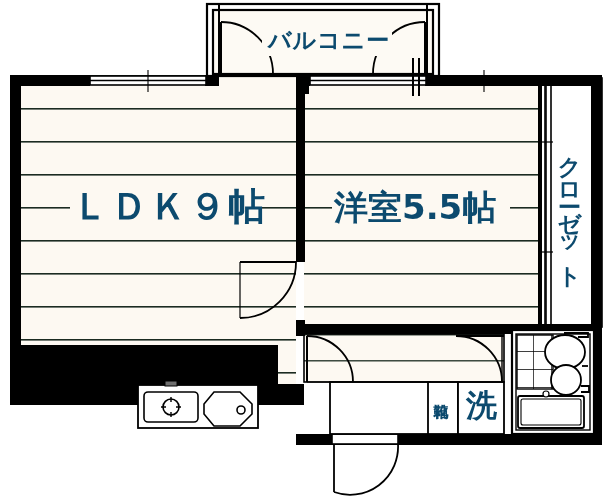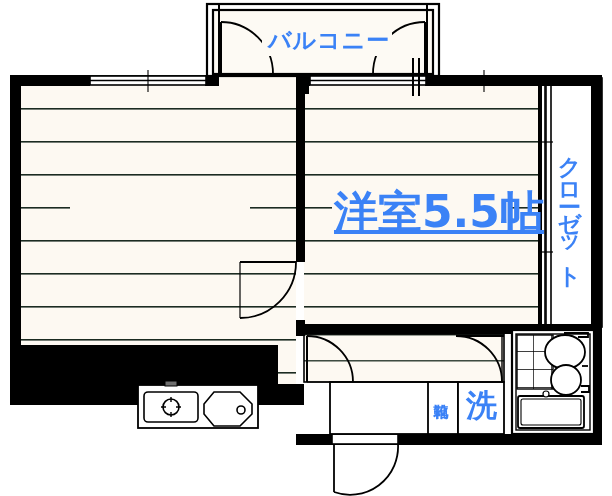--- a/index.html
+++ b/index.html
@@ -16,34 +16,34 @@
   #plan {
     position: relative;
     width: 612px;
     height: 496px;
     background: #ffffff;
   }
   .layer { position: absolute; inset: 0; }
   svg { display: block; }
   .lbl {
     position: absolute;
-    color: #3b82f6;
+    color: #0c4a6e;
     font-weight: 700;
     line-height: 1;
     white-space: nowrap;
     user-select: none;
   }
   .lbl-h { letter-spacing: 0.02em; }
   .lbl-v {
     writing-mode: vertical-rl;
     text-orientation: upright;
     letter-spacing: 0.04em;
   }
   #lbl-ldk      { left: 72px;  top: 188px; font-size: 37px; letter-spacing: 2px; }
-  #lbl-washitsu { left: 334px; top: 190px; font-size: 44px; letter-spacing: 0px; text-decoration: underline; }
+  #lbl-washitsu { left: 334px; top: 190px; font-size: 34px; letter-spacing: 0px; }
   #lbl-balcony  { left: 268px; top: 29px;  font-size: 23px; letter-spacing: 1px; }
   #lbl-closet   { left: 558px; top: 140px; font-size: 23px; }
   #lbl-genkan   { left: 353px; top: 392px; font-size: 30px; letter-spacing: 2px; }
   #lbl-kutsu    { left: 433px; top: 392px; font-size: 15px; }
   #lbl-sen      { left: 466px; top: 390px; font-size: 31px; }
 </style>
 </head>
 <body>
 
 <div id="plan">
@@ -235,20 +235,21 @@
     <g fill="#fdf9f2">
       <rect x="70" y="186" width="180" height="44"></rect>
       <rect x="332" y="188" width="178" height="40"></rect>
       <rect x="553" y="136" width="32" height="126" fill="#ffffff"></rect>
       <rect x="262" y="24" width="130" height="32" fill="#fdfaf4"></rect>
     </g>
 
   </svg>
 
   <div class="layer" style="pointer-events:none;">
+    <div class="lbl lbl-h" id="lbl-ldk">ＬＤＫ９帖</div>
 
     <div class="lbl lbl-h" id="lbl-washitsu">洋室5.5帖</div>
 
     <div class="lbl lbl-h" id="lbl-balcony">バルコニー</div>
 
     <div class="lbl lbl-v" id="lbl-closet">クローゼット</div>
 
 
     <div class="lbl lbl-v" id="lbl-kutsu">靴箱</div>
 

